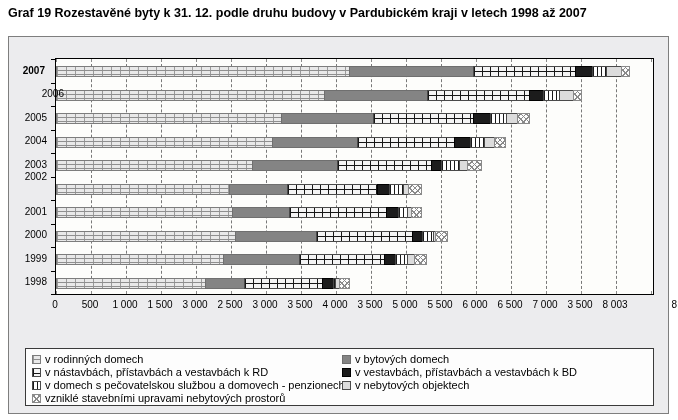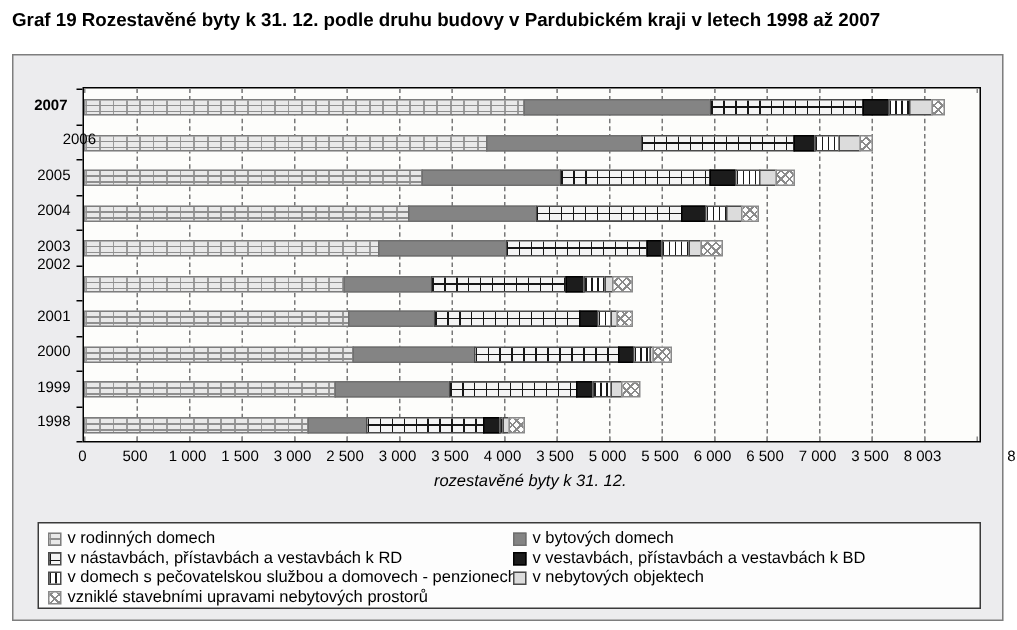--- a/index.html
+++ b/index.html
@@ -190,21 +190,20 @@
         <div class="xlab" style="left: 339px; top: 262px;">3 500</div>
         <div class="xlab" style="left: 374px; top: 262px;">5 000</div>
         <div class="xlab" style="left: 409px; top: 262px;">5 500</div>
         <div class="xlab" style="left: 444px; top: 262px;">6 000</div>
         <div class="xlab" style="left: 479px; top: 262px;">6 500</div>
         <div class="xlab" style="left: 514px; top: 262px;">7 000</div>
         <div class="xlab" style="left: 549px; top: 262px;">3 500</div>
         <div class="xlab" style="left: 584px; top: 262px;">8 003</div>
         <div class="xlab" style="left: 653px; top: 262px;">8 500</div>
       </div>
-    <div class="xaxis-title">rozestavěné byty k 31. 12.</div>
     <div class="legend" id="legend">
         <div class="legend-item" style="left: 6px; top: 4px;">
           <div class="swatch pat-brick-light"></div>
           <div class="legend-label">v rodinných domech</div>
         </div>
         <div class="legend-item" style="left: 6px; top: 17px;">
           <div class="swatch pat-brick-white"></div>
           <div class="legend-label">v nástavbách, přístavbách a vestavbách k RD</div>
         </div>
         <div class="legend-item" style="left: 6px; top: 30px;">

